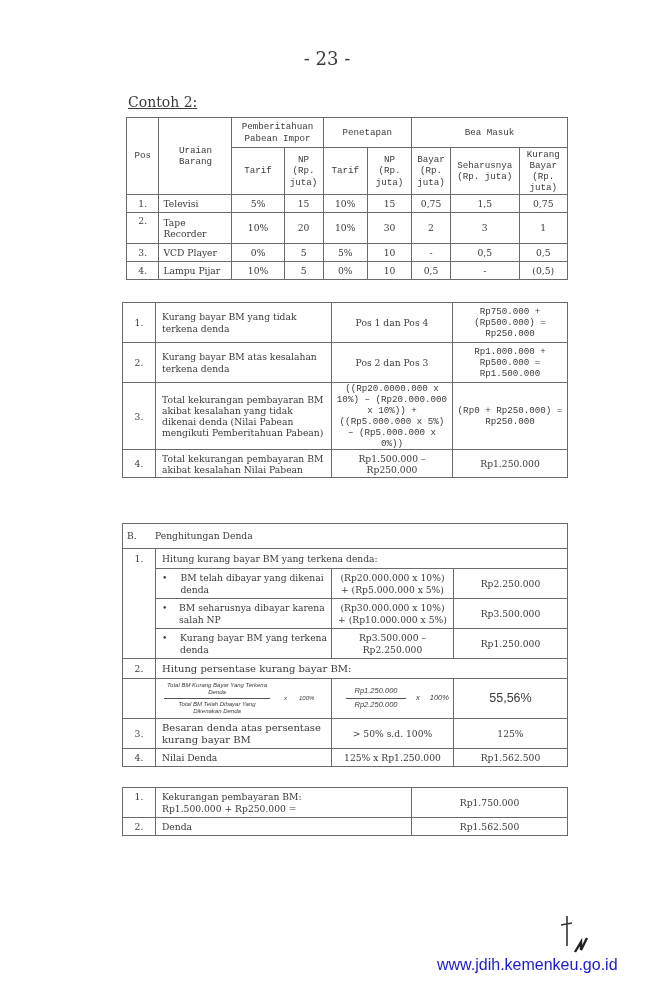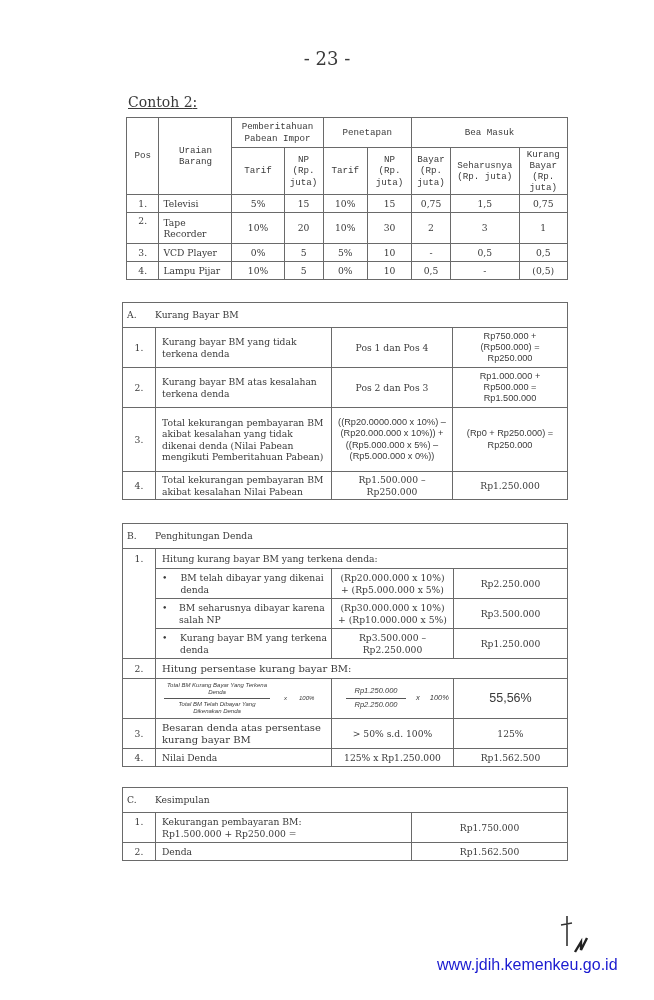--- a/index.html
+++ b/index.html
@@ -5,21 +5,21 @@
   html, body { margin:0; padding:0; background:#fff; }
   body { width:654px; height:1000px; position:relative; overflow:hidden;
          font-family:"DejaVu Serif", serif; color:#3a3a3a; }
   .abs { position:absolute; }
   .pnum { left:0; width:654px; top:48px; text-align:center; font-size:18px; }
   .contoh { left:128px; top:94px; font-size:14px; text-decoration:underline; }
   .contoh .colon { text-decoration:none; }
   table { border-collapse:collapse; position:absolute; font-size:9.2px; line-height:1.2; }
   td, th { border:1px solid #6a6a6a; padding:0 4px; font-weight:normal; vertical-align:middle; }
   .c { text-align:center; }
-  .sans { font-family:Liberation Sans, sans-serif; }
+  .sans { font-family:Liberation Mono, monospace; }
   .t1 { left:126px; top:117px; width:442px; }
   .t1 th { text-align:center;font-family:Liberation Mono, monospace; }
   .tA { left:122px; top:302px; width:446px; }
   .tB { left:122px; top:523px; width:446px; }
   .tC { left:122px; top:787px; width:446px; }
   .sechead td { height:24px; }
   .frac { font-family:"Liberation Sans", sans-serif; font-style:italic; font-size:6px; line-height:1.15; }
   .fracbox { display:flex; align-items:center; }
   .fracbox .f { display:inline-block; text-align:center; }
   .fracbox .num { border-bottom:1px solid #555; padding-bottom:2px; }
@@ -96,25 +96,20 @@
     <td class="c">10</td>
     <td class="c">0,5</td>
     <td class="c">-</td>
     <td class="c">(0,5)</td>
   </tr>
 </tbody>
   </table>
 
 <table class="tA">
   <tbody>
-      <tr class="sechead">
-    <td colspan="4">
-      <span style="display:inline-block;width:28px">A.</span><span>Kurang Bayar BM</span>
-    </td>
-  </tr>
   <tr style="height:40px">
     <td class="c" style="width:24px">1.</td>
     <td style="width:165px;padding-left:6px">Kurang bayar BM yang tidak terkena denda</td>
     <td class="c" style="width:112px">Pos 1 dan Pos 4</td>
     <td class="c sans">Rp750.000 + (Rp500.000) = Rp250.000</td>
   </tr>
   <tr style="height:40px">
     <td class="c">2.</td>
     <td style="padding-left:6px">Kurang bayar BM atas kesalahan terkena denda</td>
     <td class="c">Pos 2 dan Pos 3</td>
@@ -214,25 +209,20 @@
     <td class="c">4.</td>
     <td style="padding-left:6px">Nilai Denda</td>
     <td class="c">125% x Rp1.250.000</td>
     <td class="c">Rp1.562.500</td>
   </tr>
 </tbody>
   </table>
 
 <table class="tC">
   <tbody>
-      <tr class="sechead">
-    <td colspan="3">
-      <span style="display:inline-block;width:28px">C.</span><span>Kesimpulan</span>
-    </td>
-  </tr>
   <tr style="height:30px">
     <td class="c" style="width:24px;vertical-align:top;padding-top:3px">1.</td>
     <td style="width:245px;padding-left:6px">
       <div>Kekurangan pembayaran BM:</div>
       <div>Rp1.500.000 + Rp250.000 =</div>
     </td>
     <td class="c">Rp1.750.000</td>
   </tr>
   <tr style="height:18px">
     <td class="c">2.</td>

